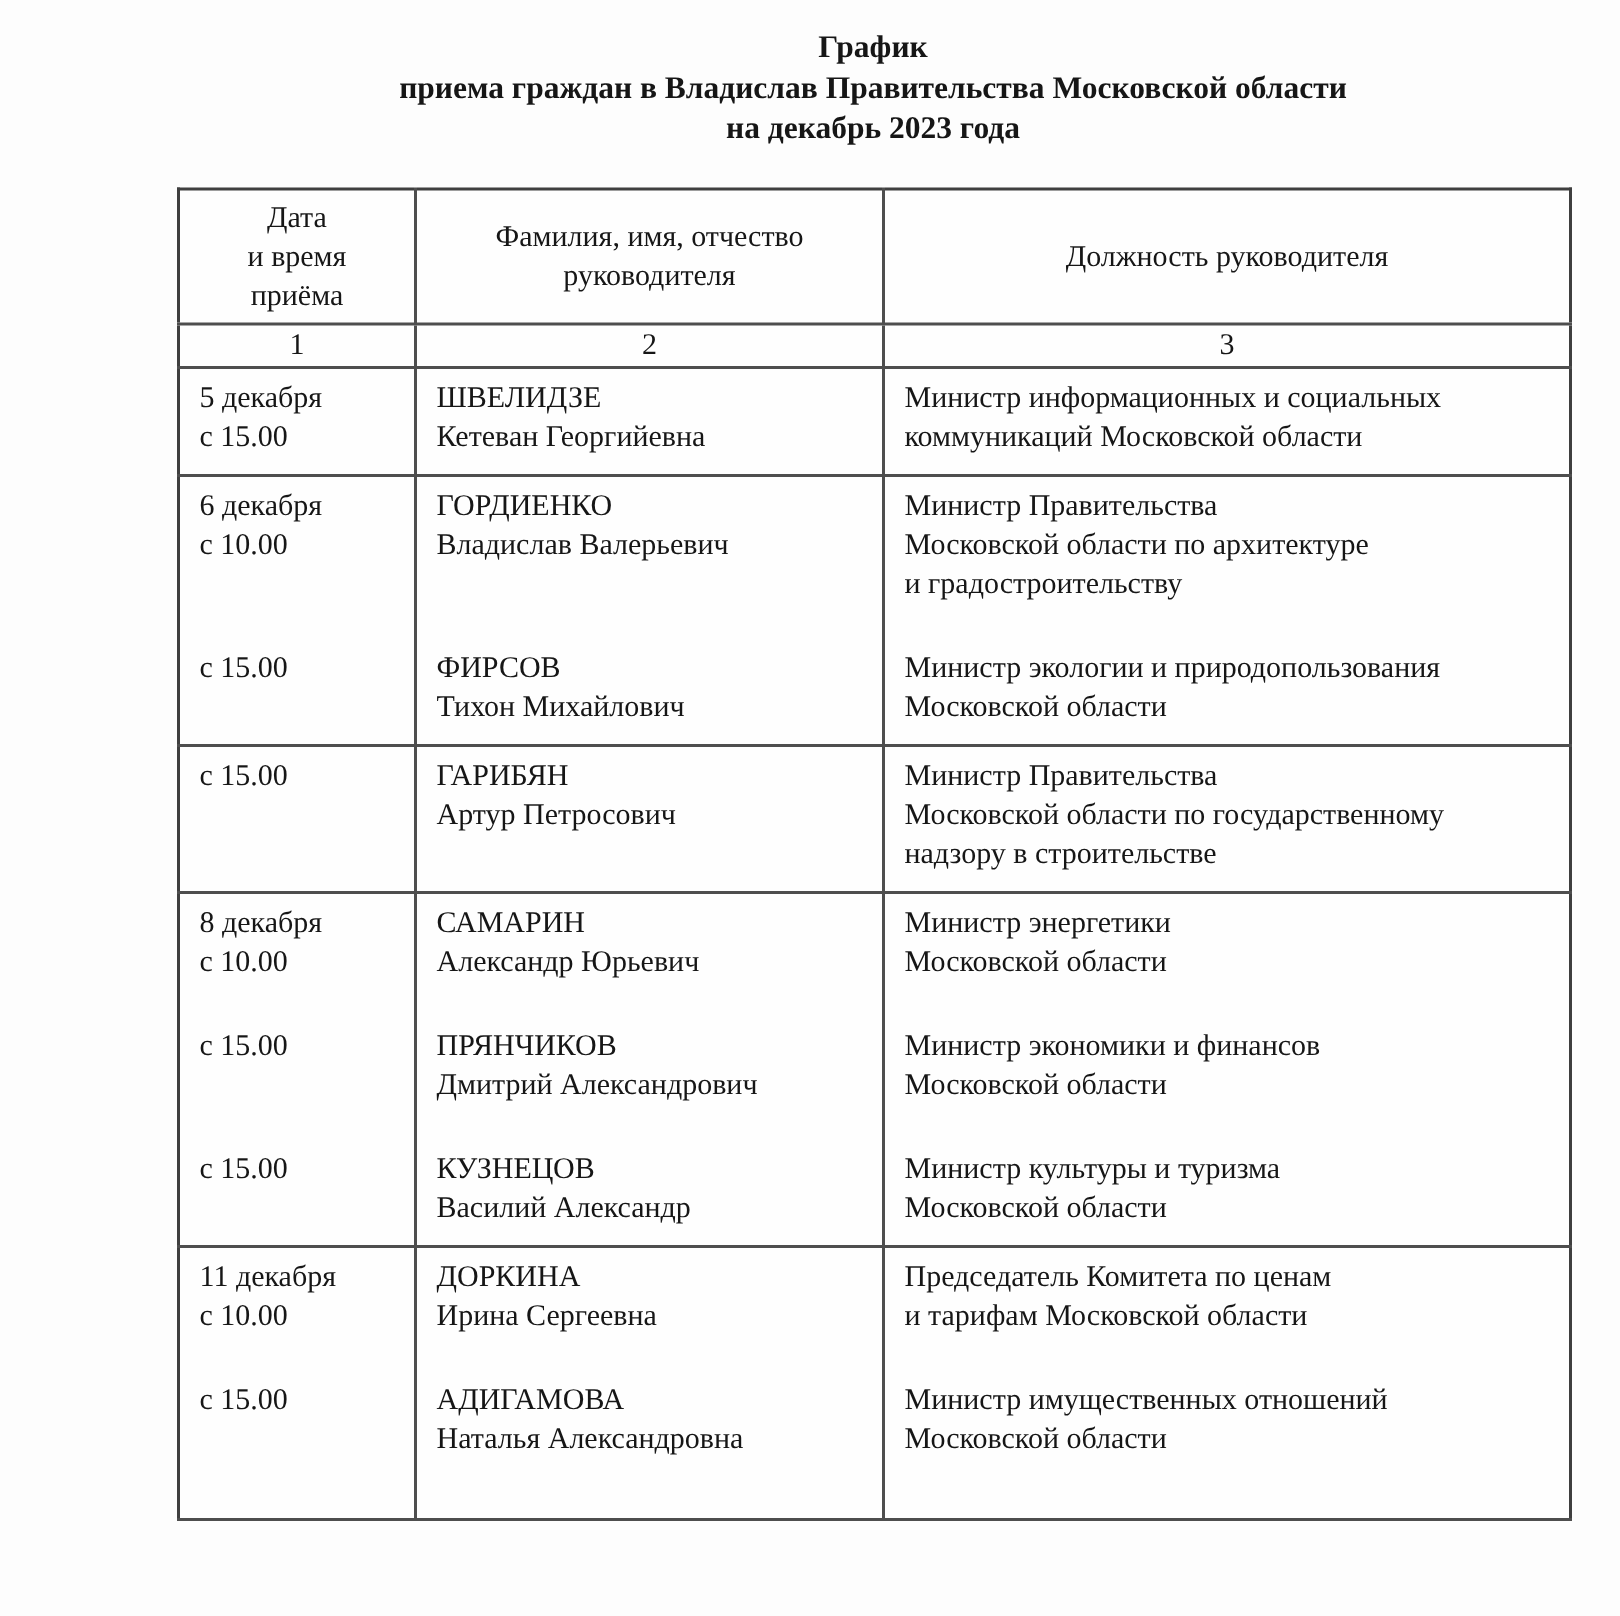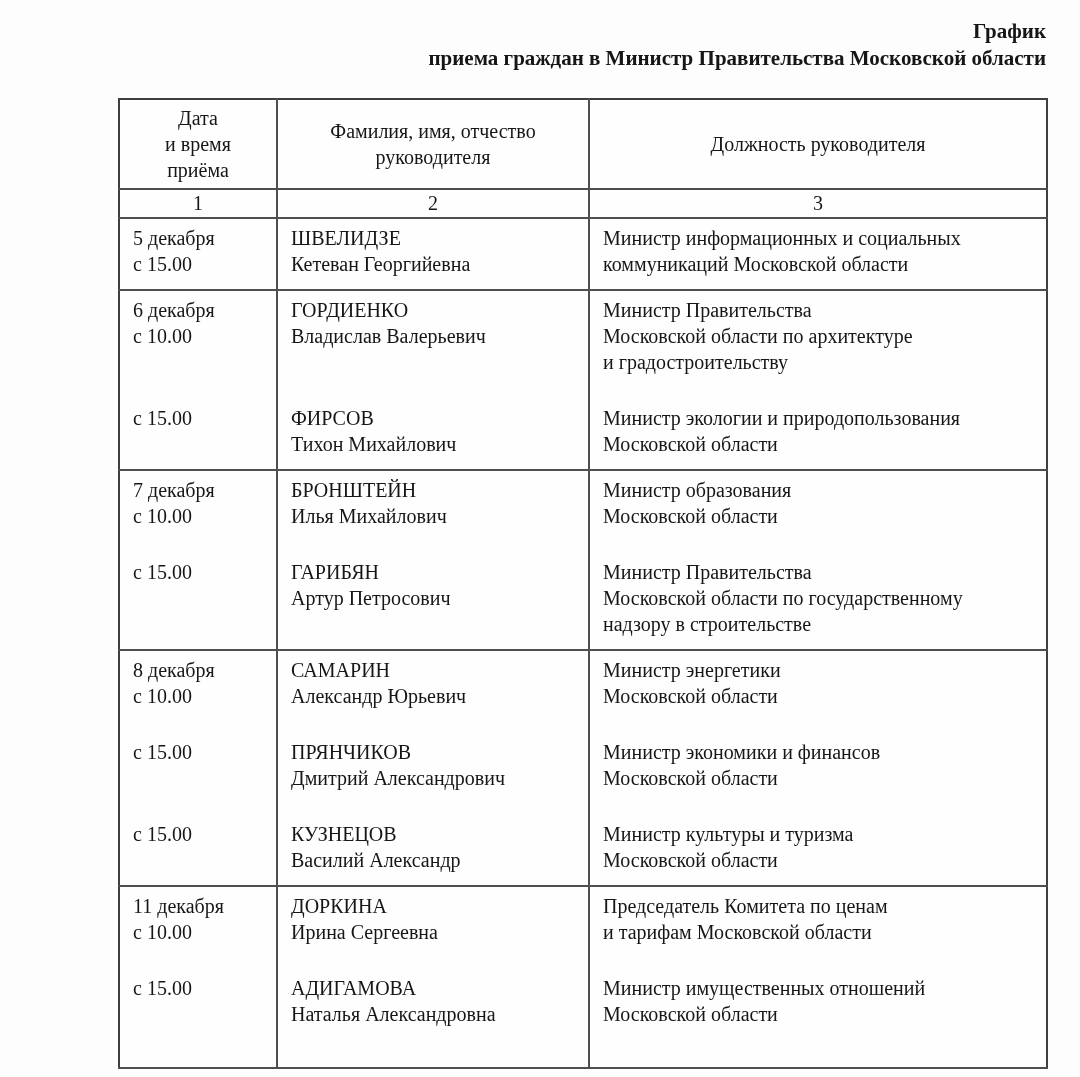--- a/index.html
+++ b/index.html
@@ -12,21 +12,21 @@
     color: #161616;
     overflow: hidden;
   }
   .page {
     width: 1080px;
     height: 1077px;
     position: relative;
   }
   .title-block {
     margin: 18px 34px 0 118px; 
-    text-align: right;
+    text-align: center;
     font-weight: bold;
     font-size: 21px;
     line-height: 27px;
   }
   .content {
     margin-left: 118px;
     margin-top: 26px;
   }
   table.schedule {
     border-collapse: collapse;
@@ -73,21 +73,22 @@
   tr.with-gap td.entry-cell { padding-bottom: 24px; }
   tbody.day-last tr:last-child td.entry-cell { padding-bottom: 40px; }
 </style>
 </head>
 <body>
 
 <div class="page">
 
   <div class="title-block">
     <div>График</div>
-    <div>приема граждан в Министр Правительства Московской области</div>
+    <div>приема граждан в Владислав Правительства Московской области</div>
+    <div>на декабрь 2023 года</div>
   </div>
 
   <div class="content">
     <table class="schedule">
       <colgroup>
         <col class="c1">
           <col class="c2">
           <col class="c3">
       </colgroup>
       <thead>
@@ -130,28 +131,20 @@
         <tr>
           <td class="entry-cell">с 15.00</td>
           <td class="entry-cell">ФИРСОВ
 Тихон Михайлович</td>
           <td class="entry-cell">Министр экологии и природопользования
 Московской области</td>
         </tr>
       </tbody>
 
       <tbody class="day">
-        <tr class="with-gap">
-          <td class="entry-cell">7 декабря
-с 10.00</td>
-          <td class="entry-cell">БРОНШТЕЙН
-Илья Михайлович</td>
-          <td class="entry-cell">Министр образования
-Московской области</td>
-        </tr>
         <tr>
           <td class="entry-cell">с 15.00</td>
           <td class="entry-cell">ГАРИБЯН
 Артур Петросович</td>
           <td class="entry-cell">Министр Правительства
 Московской области по государственному
 надзору в строительстве</td>
         </tr>
       </tbody>
 

